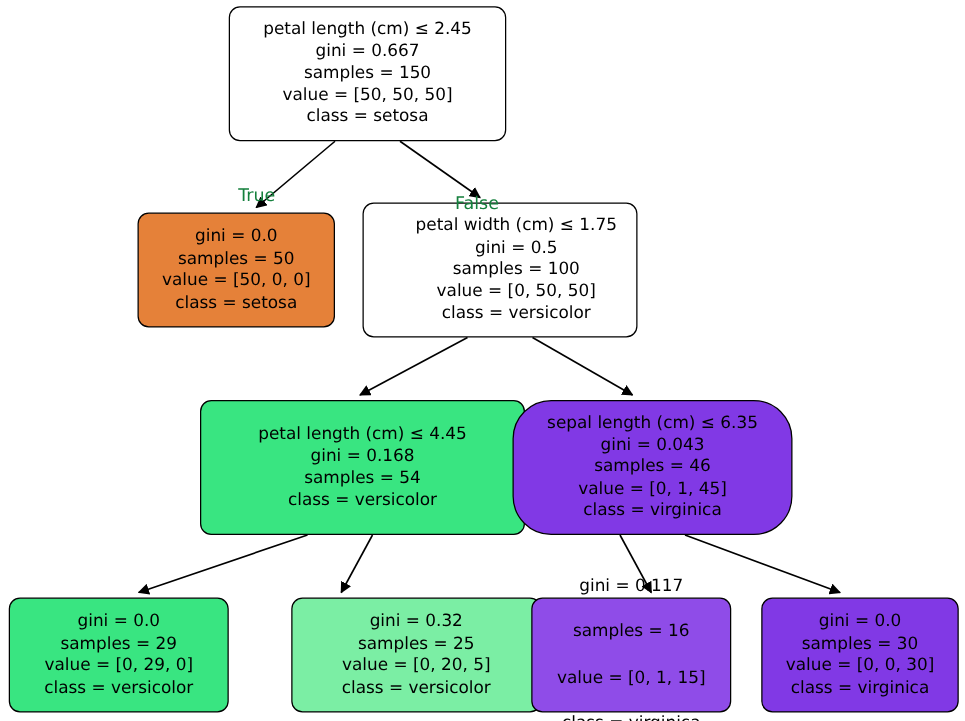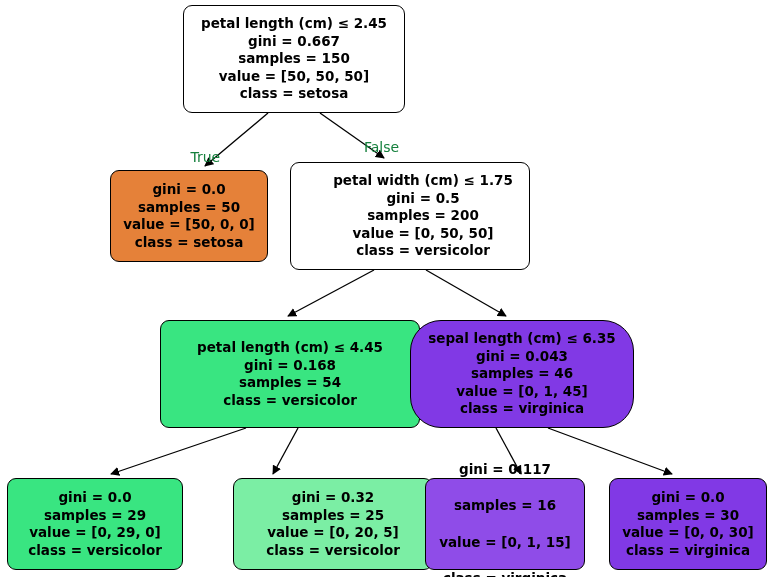--- a/index.html
+++ b/index.html
@@ -32,21 +32,20 @@
     display: flex;
     flex-direction: column;
     align-items: center;
     justify-content: center;
     color: #000000;
     font-size: 13.5px;
     line-height: 17.5px;
     text-align: center;
     white-space: nowrap;
     z-index: 2;
-    font-weight: bold;
   }
   .node .ln {
     display: block;
   }
   .edge-label {
     position: absolute;
     font-size: 14px;
     color: #15803d;
     white-space: nowrap;
     z-index: 3;
@@ -83,24 +82,24 @@
         <span class="ln">samples = 150</span>
         <span class="ln">value = [50, 50, 50]</span>
         <span class="ln">class = setosa</span>
       </div>
       <div class="node" style="left: 110px; top: 170px; width: 158px; height: 92px; background: rgb(229, 129, 57);">
         <span class="ln">gini = 0.0</span>
         <span class="ln">samples = 50</span>
         <span class="ln">value = [50, 0, 0]</span>
         <span class="ln">class = setosa</span>
       </div>
-      <div class="node" style="left: 290px; top: 162px; width: 240px; height: 108px; background: rgb(255, 255, 255); padding-left: 26px;">
+      <div class="node" style="left: 290px; top: 162px; width: 220px; height: 108px; background: rgb(255, 255, 255); padding-left: 26px;">
         <span class="ln">petal width (cm) ≤ 1.75</span>
         <span class="ln">gini = 0.5</span>
-        <span class="ln">samples = 200</span>
+        <span class="ln">samples = 100</span>
         <span class="ln">value = [0, 50, 50]</span>
         <span class="ln">class = versicolor</span>
       </div>
       <div class="node" style="left: 160px; top: 320px; width: 260px; height: 108px; background: rgb(57, 229, 129);">
         <span class="ln">petal length (cm) ≤ 4.45</span>
         <span class="ln">gini = 0.168</span>
         <span class="ln">samples = 54</span>
         <span class="ln">class = versicolor</span>
       </div>
       <div class="node" style="left: 410px; top: 320px; width: 224px; height: 108px; background: rgb(129, 57, 229); border-radius: 31px;">
@@ -130,16 +129,16 @@
       </div>
       <div class="node" style="left: 609px; top: 478px; width: 158px; height: 92px; background: rgb(129, 57, 229);">
         <span class="ln">gini = 0.0</span>
         <span class="ln">samples = 30</span>
         <span class="ln">value = [0, 0, 30]</span>
         <span class="ln">class = virginica</span>
       </div>
     </div>
   <div id="label-layer">
       <div class="edge-label" style="left: 190.5px; top: 115.5px;">True</div>
-      <div class="edge-label" style="left: 364px; top: 106px; text-align: center;">False</div>
+      <div class="edge-label" style="left: 364px; top: 122px; text-align: center;">False</div>
     </div>
 
 </div>
 
 </body></html>

